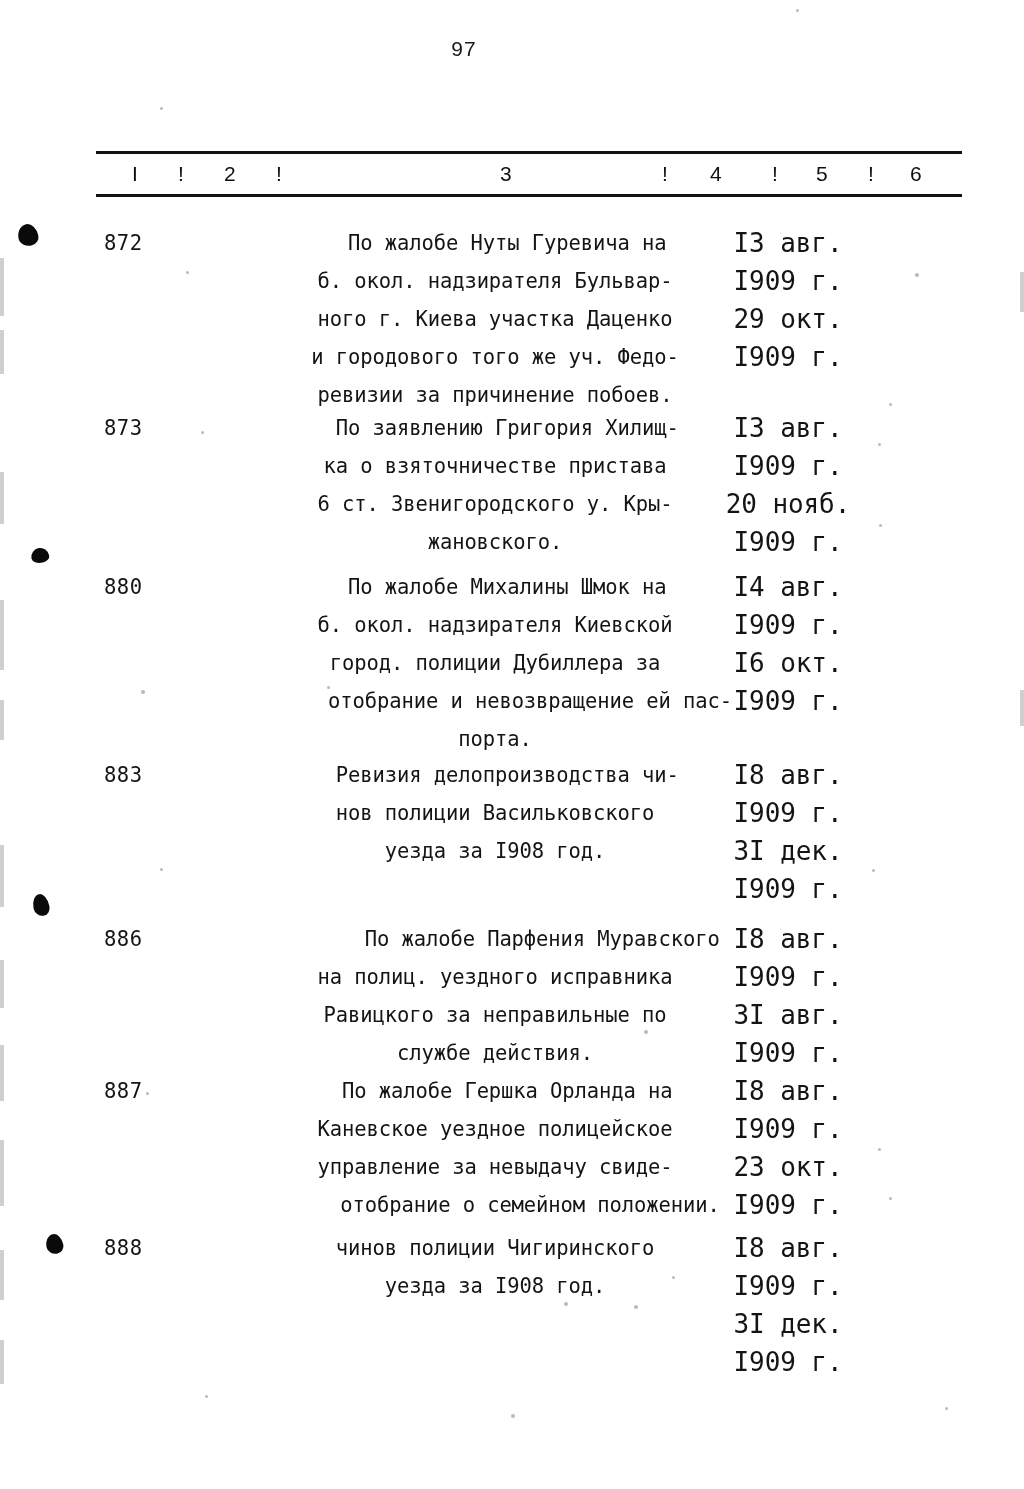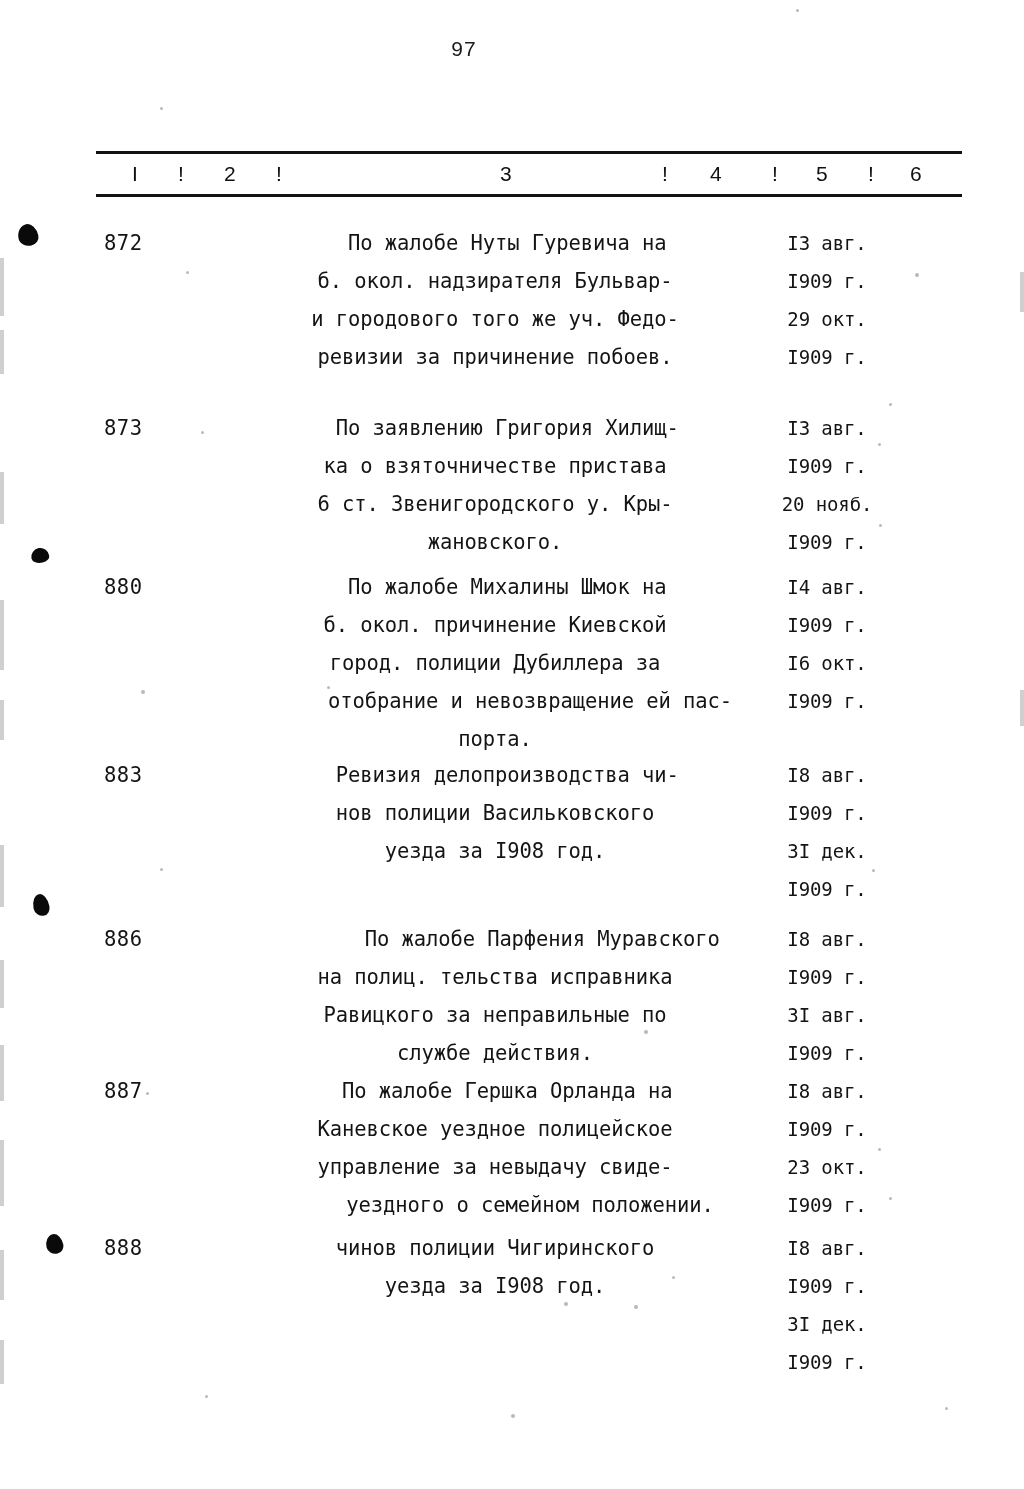--- a/index.html
+++ b/index.html
@@ -78,24 +78,24 @@
     top: 0;
     width: 400px;
     font-size: 20.5px;
     line-height: 38px;
     letter-spacing: -0.1px;
     color: #141414;
     white-space: pre;
   }
   .col-date {
     position: absolute;
-    left: 712px;
+    left: 673px;
     top: 0;
     width: 230px;
-    font-size: 19px;
+    font-size: 26px;
     line-height: 38px;
     letter-spacing: -0.1px;
     color: #141414;
     white-space: pre;
   }
   .desc-line, .date-line {
     display: block;
     height: 38px;
     white-space: pre;
     text-align: center;
@@ -138,46 +138,46 @@
     <span class="hcell" style="left: 614px;">4</span>
     <span class="hcell" style="left: 676px;">!</span>
     <span class="hcell" style="left: 720px;">5</span>
     <span class="hcell" style="left: 772px;">!</span>
     <span class="hcell" style="left: 814px;">6</span>
   </div>
 
 <div class="sheet">
     <div class="entry-grid" style="position: absolute; left: 0px; top: 18px;">
       <div class="col-num">872</div>
-      <div class="col-desc"><span class="desc-line">  По жалобе Нуты Гуревича на</span><span class="desc-line">б. окол. надзирателя Бульвар-</span><span class="desc-line">и городового того же уч. Федо-</span><span class="desc-line">ревизии за причинение побоев.</span></div>
+      <div class="col-desc"><span class="desc-line">  По жалобе Нуты Гуревича на</span><span class="desc-line">б. окол. надзирателя Бульвар-</span><span class="desc-line">ного г. Киева участка Даценко</span><span class="desc-line">и городового того же уч. Федо-</span><span class="desc-line">ревизии за причинение побоев.</span></div>
       <div class="col-date"><span class="date-line">I3 авг.</span><span class="date-line">I909 г.</span><span class="date-line">29 окт.</span><span class="date-line">I909 г.</span></div>
     </div>
     <div class="entry-grid" style="position: absolute; left: 0px; top: 203px;">
       <div class="col-num">873</div>
       <div class="col-desc"><span class="desc-line">  По заявлению Григория Хилищ-</span><span class="desc-line">ка о взяточничестве пристава</span><span class="desc-line">6 ст. Звенигородского у. Кры-</span><span class="desc-line">жановского.</span></div>
       <div class="col-date"><span class="date-line">I3 авг.</span><span class="date-line">I909 г.</span><span class="date-line">20 нояб.</span><span class="date-line">I909 г.</span></div>
     </div>
     <div class="entry-grid" style="position: absolute; left: 0px; top: 362px;">
       <div class="col-num">880</div>
-      <div class="col-desc"><span class="desc-line">  По жалобе Михалины Шмок на</span><span class="desc-line">б. окол. причинение Киевской</span><span class="desc-line">город. полиции Дубиллера за</span><span class="desc-line wide">отобрание и невозвращение ей пас-</span><span class="desc-line">порта.</span></div>
+      <div class="col-desc"><span class="desc-line">  По жалобе Михалины Шмок на</span><span class="desc-line">б. окол. надзирателя Киевской</span><span class="desc-line">город. полиции Дубиллера за</span><span class="desc-line wide">отобрание и невозвращение ей пас-</span><span class="desc-line">порта.</span></div>
       <div class="col-date"><span class="date-line">I4 авг.</span><span class="date-line">I909 г.</span><span class="date-line">I6 окт.</span><span class="date-line">I909 г.</span></div>
     </div>
     <div class="entry-grid" style="position: absolute; left: 0px; top: 550px;">
       <div class="col-num">883</div>
       <div class="col-desc"><span class="desc-line">  Ревизия делопроизводства чи-</span><span class="desc-line">нов полиции Васильковского</span><span class="desc-line">уезда за I908 год.</span></div>
       <div class="col-date"><span class="date-line">I8 авг.</span><span class="date-line">I909 г.</span><span class="date-line">3I дек.</span><span class="date-line">I909 г.</span></div>
     </div>
     <div class="entry-grid" style="position: absolute; left: 0px; top: 714px;">
       <div class="col-num">886</div>
-      <div class="col-desc"><span class="desc-line wide">  По жалобе Парфения Муравского</span><span class="desc-line">на полиц. тельства исправника</span><span class="desc-line">Равицкого за неправильные по</span><span class="desc-line">службе действия.</span></div>
+      <div class="col-desc"><span class="desc-line wide">  По жалобе Парфения Муравского</span><span class="desc-line">на полиц. уездного исправника</span><span class="desc-line">Равицкого за неправильные по</span><span class="desc-line">службе действия.</span></div>
       <div class="col-date"><span class="date-line">I8 авг.</span><span class="date-line">I909 г.</span><span class="date-line">3I авг.</span><span class="date-line">I909 г.</span></div>
     </div>
     <div class="entry-grid" style="position: absolute; left: 0px; top: 866px;">
       <div class="col-num">887</div>
-      <div class="col-desc"><span class="desc-line">  По жалобе Гершка Орланда на</span><span class="desc-line">Каневское уездное полицейское</span><span class="desc-line">управление за невыдачу свиде-</span><span class="desc-line wide">уездного о семейном положении.</span></div>
+      <div class="col-desc"><span class="desc-line">  По жалобе Гершка Орланда на</span><span class="desc-line">Каневское уездное полицейское</span><span class="desc-line">управление за невыдачу свиде-</span><span class="desc-line wide">отобрание о семейном положении.</span></div>
       <div class="col-date"><span class="date-line">I8 авг.</span><span class="date-line">I909 г.</span><span class="date-line">23 окт.</span><span class="date-line">I909 г.</span></div>
     </div>
     <div class="entry-grid" style="position: absolute; left: 0px; top: 1023px;">
       <div class="col-num">888</div>
       <div class="col-desc"><span class="desc-line">чинов полиции Чигиринского</span><span class="desc-line">уезда за I908 год.</span></div>
       <div class="col-date"><span class="date-line">I8 авг.</span><span class="date-line">I909 г.</span><span class="date-line">3I дек.</span><span class="date-line">I909 г.</span></div>
     </div>
   </div>
 
 <div id="artifact-layer">

